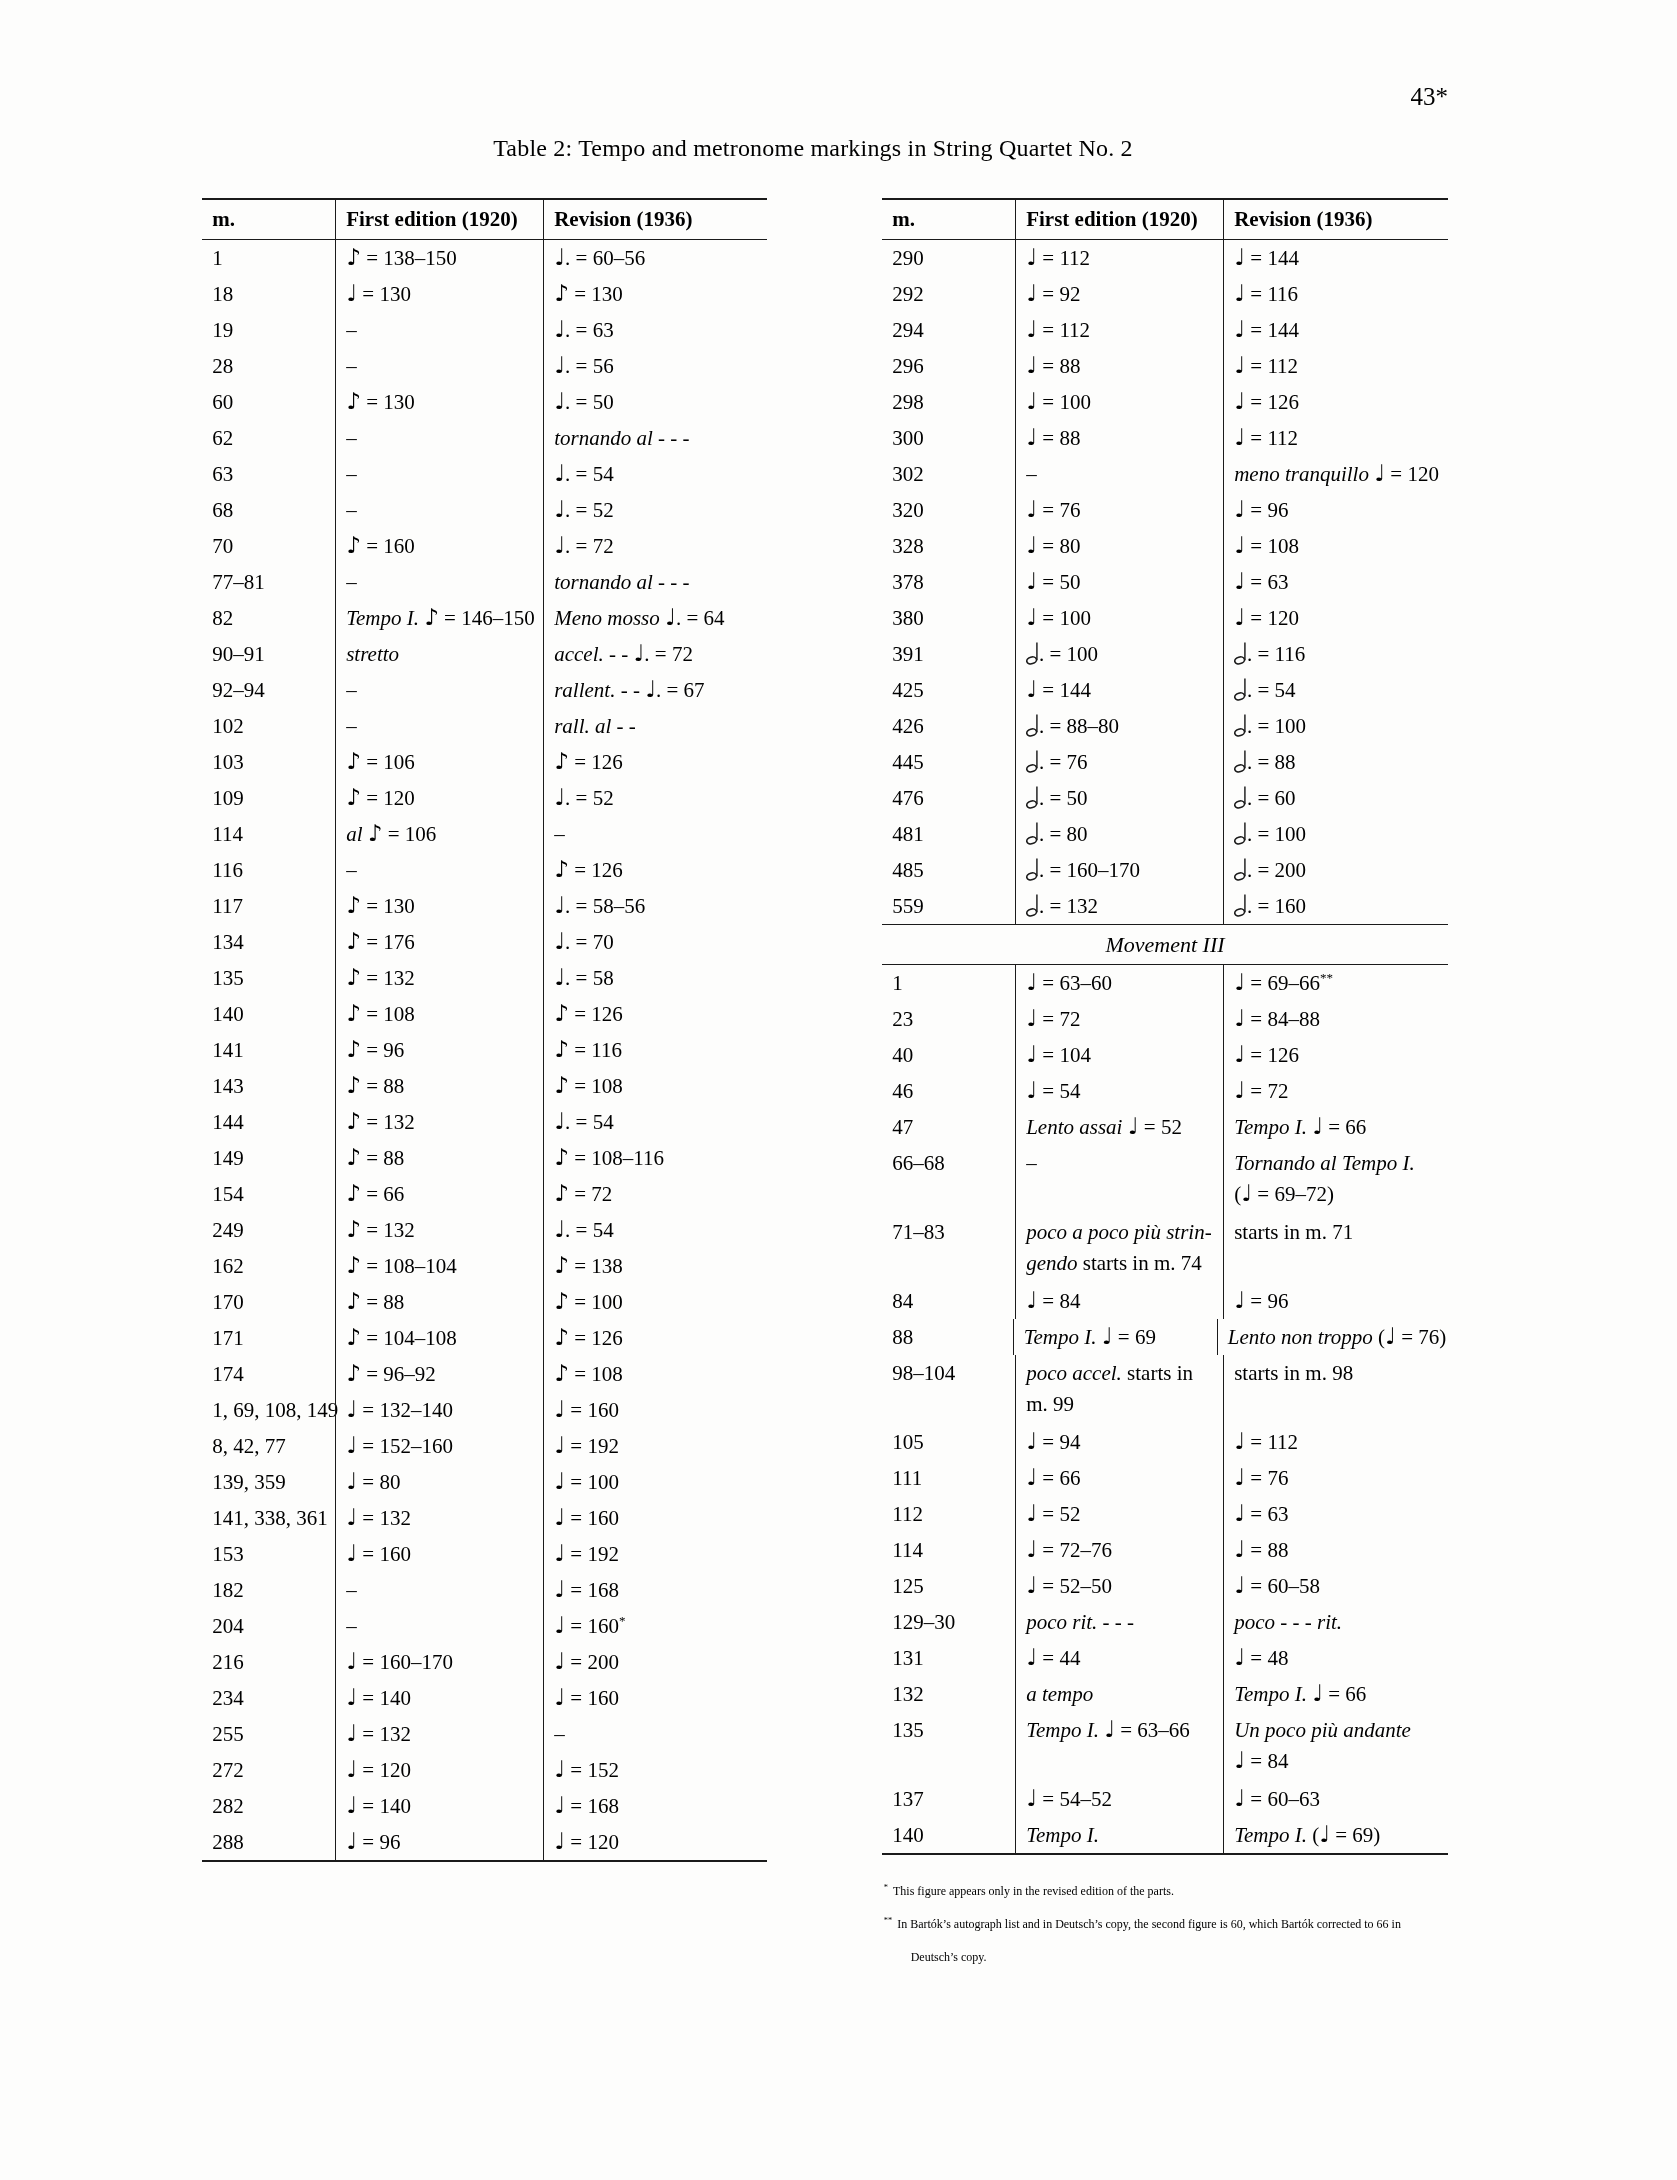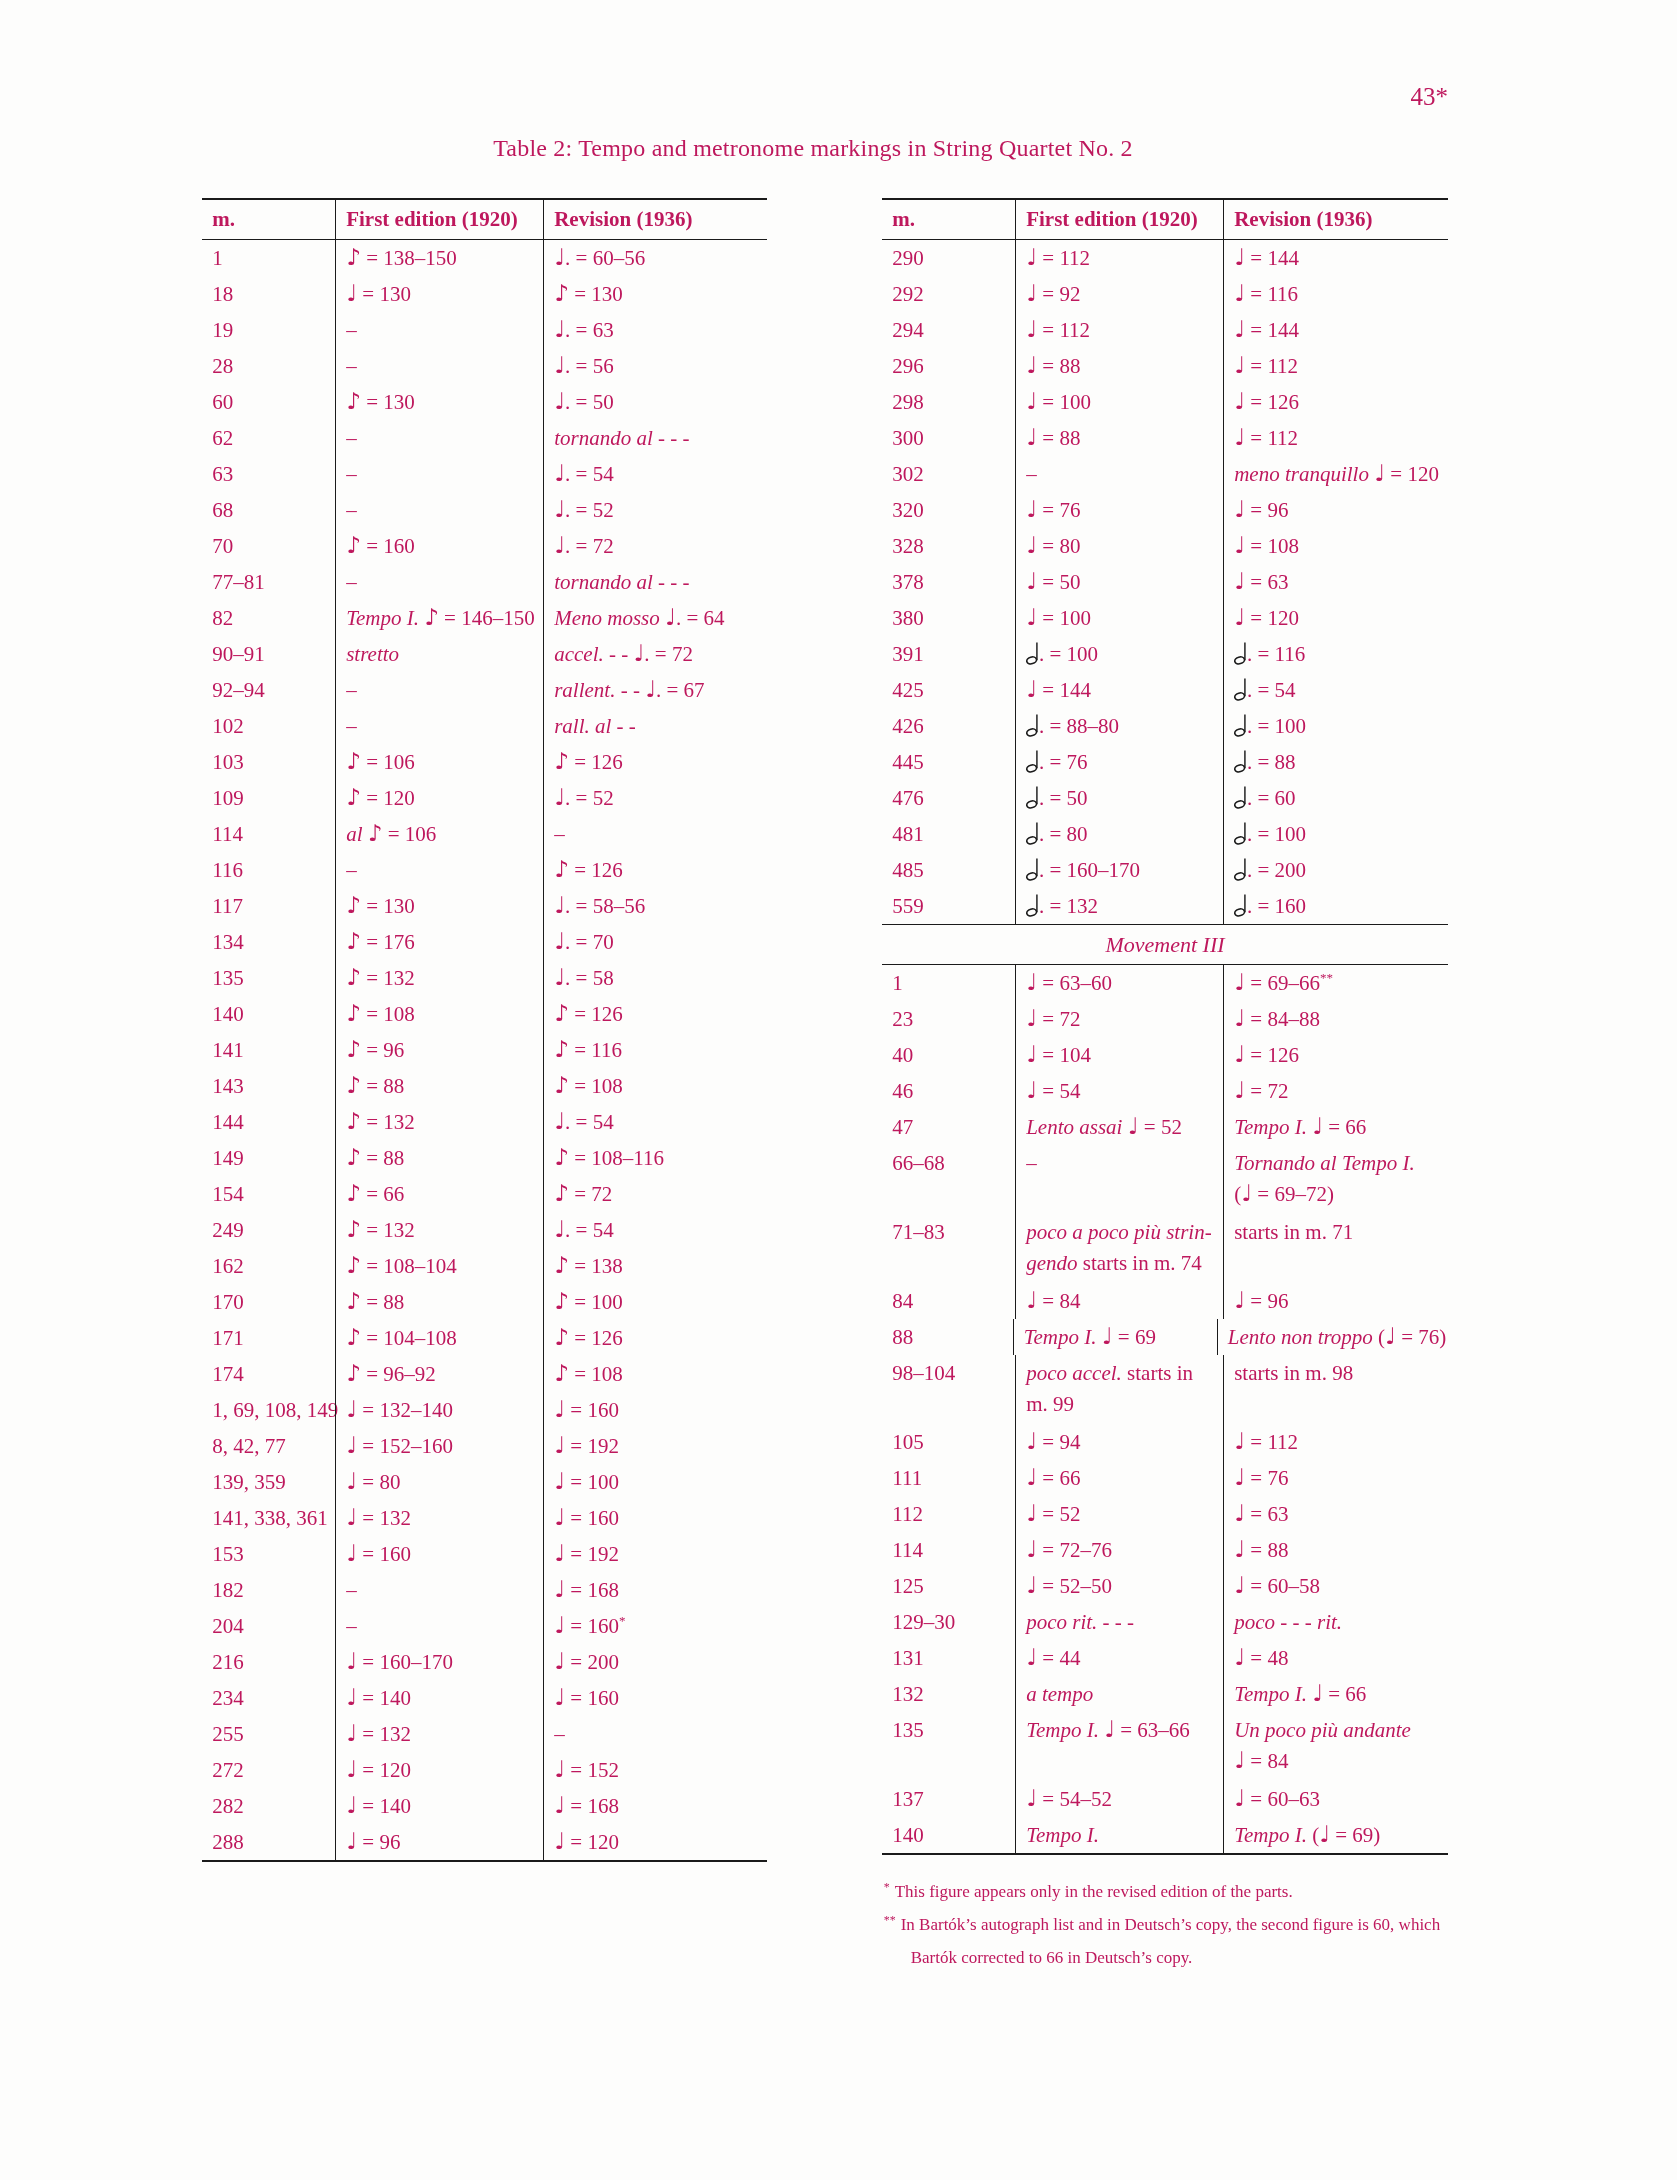--- a/index.html
+++ b/index.html
@@ -1,21 +1,21 @@
 <!DOCTYPE html>
 <html style="font-size:13.6px"><head>
 <meta charset="utf-8">
 <style>
   html,body{margin:0;padding:0;background:#ffffff;}
   .page{
     position:relative;
     width:1677px;height:2181px;
     background:#fdfdfc;
     font-family:"Liberation Serif", serif;
-    color:#be185d;
+    color:#000000;
     overflow:hidden;
   }
   .page-number{
     position:absolute;top:82px;left:1227px;width:221px;
     text-align:right;font-size:25px;line-height:29px;
   }
   .doc-title{
     position:absolute;top:133px;left:190px;width:1246px;
     text-align:center;font-size:24px;line-height:31px;letter-spacing:0.2px;
   }
@@ -42,21 +42,21 @@
   .row.section.mid{border-top:1.9px solid #1b1b1b;font-style:italic;}
   .sec-label{font-size:22px;line-height:39px;}
 
   .nt{font-family:"DejaVu Sans", sans-serif;font-size:23px;line-height:0;}
   .nt-half svg{vertical-align:-4.3px;}
   sup{font-size:62%;line-height:0;}
   i{}
 
   .footnotes{margin-top:20.4px;padding-left:1.7px;}
   .footnote{
-    font-size:17px;line-height:33px;
+    font-size:12px;line-height:33px;
     padding-left:27px;text-indent:-27px;
   }
   .fn-marker{font-size:70%;margin-right:5.1px;}
 </style>
 </head>
 <body>
 
 <div class="page">
 
   <div class="page-number">43*</div>

